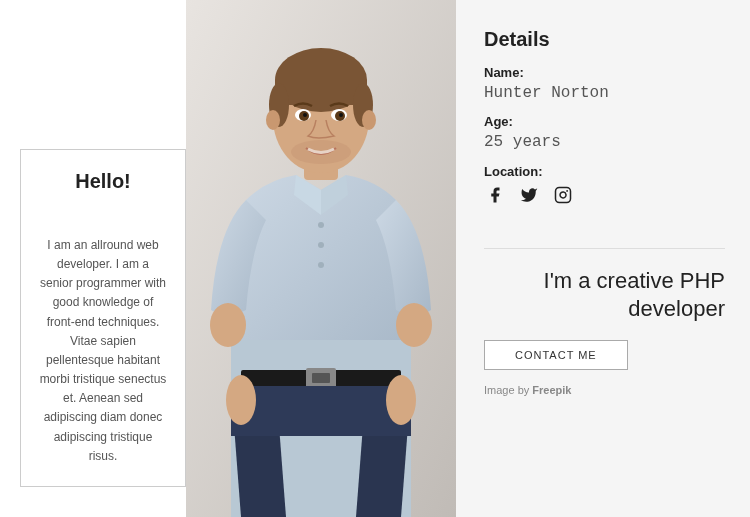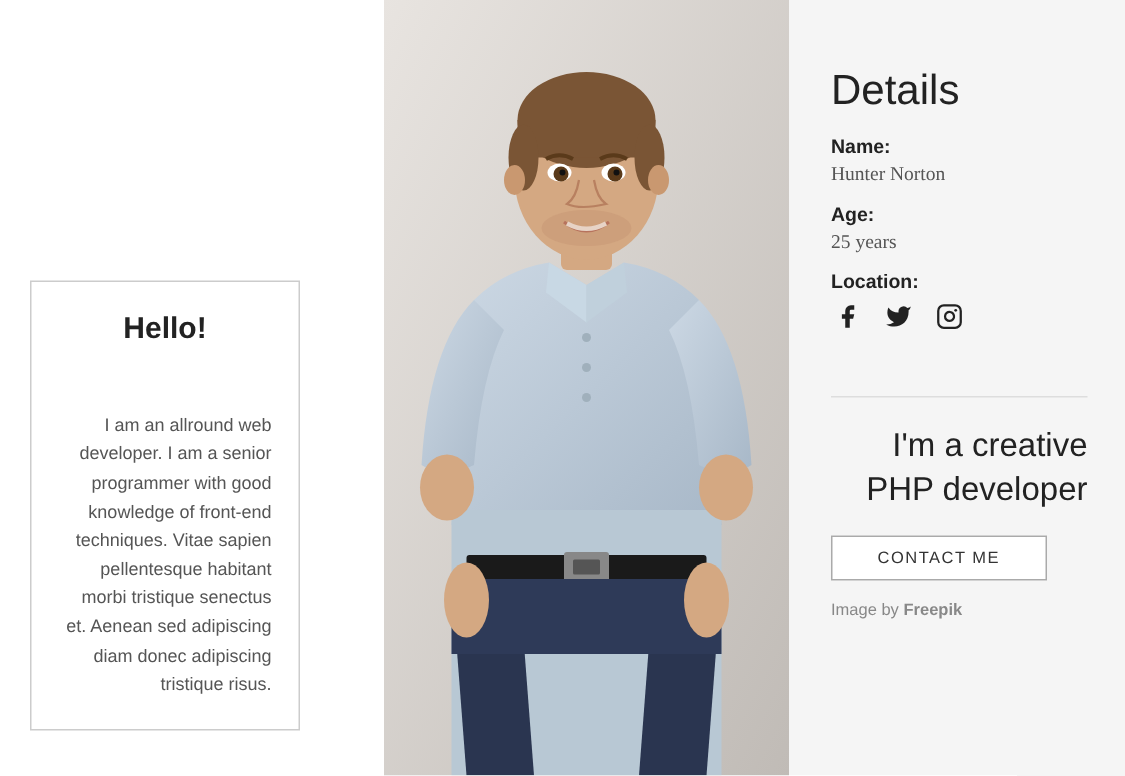--- a/index.html
+++ b/index.html
@@ -14,21 +14,21 @@
     }
 
     .layout {
       display: flex;
       width: 750px;
       height: 517px;
     }
 
     
     .left-panel {
-      width: 256px;
+      width: 186px;
       display: flex;
       align-items: flex-end;
       padding: 0 0 30px 20px;
       flex-shrink: 0;
     }
 
     .hello-box {
       border: 1px solid #ccc;
       padding: 20px 18px;
       width: 180px;
@@ -40,21 +40,21 @@
       font-size: 20px;
       text-align: center;
       margin-bottom: 12px;
       color: #222;
     }
 
     .hello-text {
       font-family: Arial, sans-serif;
       font-size: 12px;
       line-height: 1.6;
-      text-align: right;
+      text-align: center;
       color: #555;
       margin-top: 43px;
     }
 
     
     .center-panel {
       width: 270px;
       flex-shrink: 0;
       background: #d8d8d8;
       position: relative;
@@ -71,38 +71,37 @@
     }
 
     .details-section {
       background: #f5f5f5;
       padding: 0;
       margin-bottom: 20px;
     }
 
     .details-title {
       font-family: Arial, sans-serif;
-      font-weight: 400;
-      font-size: 28px;
+      font-weight: 700;
+      font-size: 20px;
       color: #222;
       margin-bottom: 14px;
-      margin-top: 16px;
     }
 
     .detail-label {
       font-family: Arial, sans-serif;
       font-weight: 700;
       font-size: 13px;
       color: #222;
       margin-bottom: 2px;
     }
 
     .detail-value {
-      font-family: Liberation Serif, serif;
-      font-size: 13px;
+      font-family: Liberation Mono, monospace;
+      font-size: 16px;
       color: #555;
       margin-bottom: 10px;
       line-height: 1.4;
     }
 
     .social-icons {
       display: flex;
       gap: 12px;
       margin-top: 5px;
       margin-bottom: 22px;

